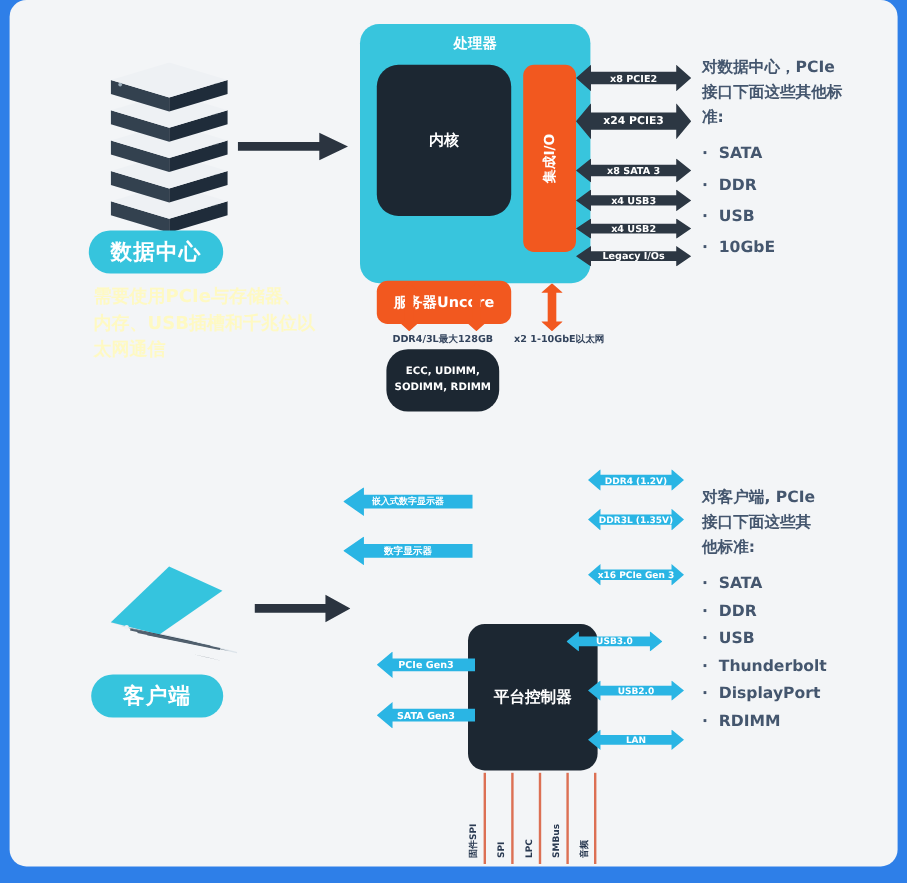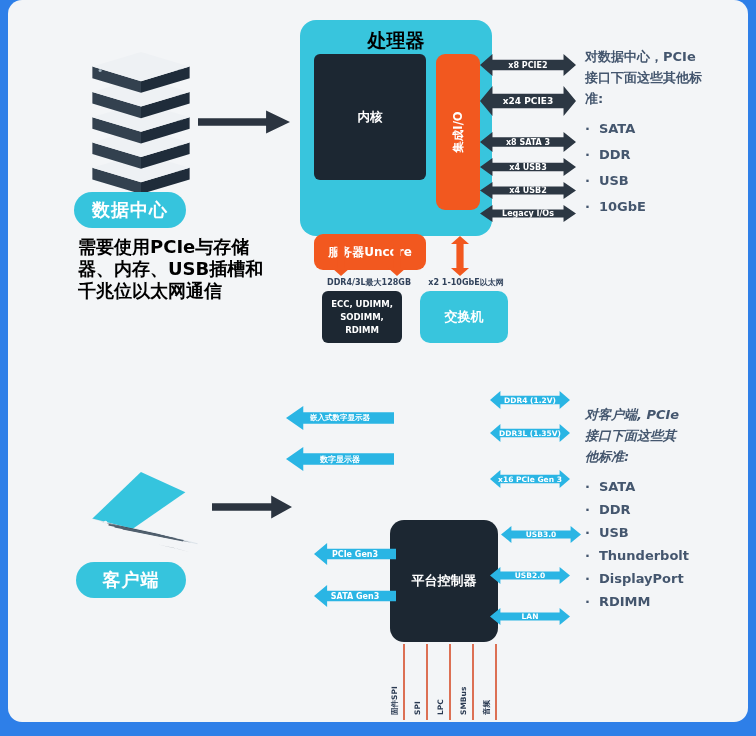--- a/index.html
+++ b/index.html
@@ -3,28 +3,28 @@
 <meta charset="utf-8">
 <style>
   html,body{margin:0;padding:0;background:#2e7fe8;}
   .canvas{position:relative;width:756px;height:736px;background:#2e7fe8;overflow:hidden;
           font-family:"DejaVu Sans","Liberation Sans",sans-serif;}
   .page{position:absolute;left:8px;top:0;width:740px;height:722px;background:#f3f5f7;border-radius:14px;}
   .abs{position:absolute;}
   
   .badge{position:absolute;background:#36c4dd;color:#fff;font-weight:bold;font-size:18px;
          display:flex;align-items:center;justify-content:center;border-radius:19px;letter-spacing:1px;}
-  .desc{position:absolute;color:#000000;font-size:18px;font-weight:600;line-height:22px;}
+  .desc{position:absolute;color:#fef9c3;font-size:15px;font-weight:600;line-height:22px;}
   
   .cyanblock{position:absolute;background:#38c5dd;border-radius:16px;}
-  .navyblock{position:absolute;background:#1c2732;border-radius:6px;color:#fff;font-weight:bold;
+  .navyblock{position:absolute;background:#1c2732;border-radius:18px;color:#fff;font-weight:bold;
              display:flex;align-items:center;justify-content:center;text-align:center;}
   .orangeblock{position:absolute;background:#f2581f;border-radius:9px;color:#fff;font-weight:bold;
              display:flex;align-items:center;justify-content:center;}
-  .blocktitle{position:absolute;width:100%;text-align:center;color:#000000;font-weight:bold;font-size:19px;}
+  .blocktitle{position:absolute;width:100%;text-align:center;color:#ffffff;font-weight:bold;font-size:12px;}
   .vtext{position:absolute;left:50%;top:50%;transform:translate(-50%,-50%) rotate(-90deg);
          white-space:nowrap;color:#fff;font-weight:bold;font-size:11.5px;}
   
   .h2arrow{position:absolute;display:flex;align-items:center;justify-content:center;
            clip-path:polygon(0% 50%,13% 0%,13% 26%,87% 26%,87% 0%,100% 50%,87% 100%,87% 74%,13% 74%,13% 100%);
            color:#fff;font-weight:bold;}
   .dark{background:#2c3743;font-size:8px;}
   .cyan{background:#2ab5e4;font-size:8px;}
   .larrow{position:absolute;display:flex;align-items:center;justify-content:center;background:#2ab5e4;
           clip-path:polygon(0% 50%,16% 0%,16% 26%,100% 26%,100% 74%,16% 74%,16% 100%);
@@ -122,22 +122,21 @@
     <span>Legacy I/Os</span>
     </div>
 
   <div class="varrow" style="left:332px;top:236px;width:18px;height:40px;"></div>
   <div class="varrow" style="left:388px;top:236px;width:18px;height:40px;"></div>
   <div class="varrow" style="left:451px;top:236px;width:18px;height:40px;"></div>
 
   <div class="smlabel" style="left:312px;top:277px;width:114px;">DDR4/3L最大128GB</div>
   <div class="smlabel" style="left:412px;top:277px;width:108px;">x2 1-10GbE以太网</div>
 
-  <div class="navyblock" style="left:322px;top:291px;width:80px;height:52px;font-size:8.5px;line-height:13px;padding:0 6px;box-sizing:border-box;">ECC, UDIMM, SODIMM, RDIMM</div>
-  <div class="cyanblock" style="left:420px;top:291px;width:88px;height:52px;border-radius:10px;display:flex;align-items:center;justify-content:center;color:#fff;font-weight:bold;font-size:13px;">交换机</div>
+  <div class="navyblock" style="left:322px;top:291px;width:94px;height:52px;font-size:8.5px;line-height:13px;padding:0 6px;box-sizing:border-box;">ECC, UDIMM, SODIMM, RDIMM</div>
 
   <div class="note" style="left:585px;top:46px;width:150px;">
     <div class="ntitle" style="width:118px;">对数据中心，PCIe接口下面这些其他标准:</div>
     <div class="bullet">
         <span class="dot">·</span>
         <span>SATA</span>
       </div>
     <div class="bullet">
         <span class="dot">·</span>
         <span>DDR</span>
@@ -188,21 +187,21 @@
 
   <div class="navyblock" style="left:390px;top:520px;width:108px;height:122px;border-radius:14px;font-size:13px;">平台控制器</div>
 
   <div class="larrow" style="left:314px;top:543px;width:82px;height:22px;">
     <span>PCIe Gen3</span>
     </div>
   <div class="larrow" style="left:314px;top:585px;width:82px;height:22px;">
     <span>SATA Gen3</span>
     </div>
 
-  <div class="h2arrow cyan" style="left:501px;top:526px;width:80px;height:17px;font-size:7.5px;">
+  <div class="h2arrow cyan" style="left:472px;top:526px;width:80px;height:17px;font-size:7.5px;">
     <span>USB3.0</span>
     </div>
   <div class="h2arrow cyan" style="left:490px;top:567px;width:80px;height:17px;font-size:7.5px;">
     <span>USB2.0</span>
     </div>
   <div class="h2arrow cyan" style="left:490px;top:608px;width:80px;height:17px;font-size:7.5px;">
     <span>LAN</span>
     </div>
 
   <div class="redline" style="left:403px;top:644px;height:76px;"></div>
@@ -211,21 +210,21 @@
   <div class="redline" style="left:472px;top:644px;height:76px;"></div>
   <div class="redline" style="left:495px;top:644px;height:76px;"></div>
 
   <div class="rotlabel" style="left:373px;top:688px;">固件SPI</div>
   <div class="rotlabel" style="left:396px;top:688px;">SPI</div>
   <div class="rotlabel" style="left:419px;top:688px;">LPC</div>
   <div class="rotlabel" style="left:442px;top:688px;">SMBus</div>
   <div class="rotlabel" style="left:465px;top:688px;">音频</div>
 
   <div class="note note2" style="left:585px;top:404px;width:160px;">
-    <div class="ntitle" style="width:102px;font-style:italic;">对客户端, PCIe接口下面这些其他标准:</div>
+    <div class="ntitle" style="width:102px;">对客户端, PCIe接口下面这些其他标准:</div>
     <div class="bullet">
         <span class="dot">·</span>
         <span>SATA</span>
       </div>
     <div class="bullet">
         <span class="dot">·</span>
         <span>DDR</span>
       </div>
     <div class="bullet">
         <span class="dot">·</span>

